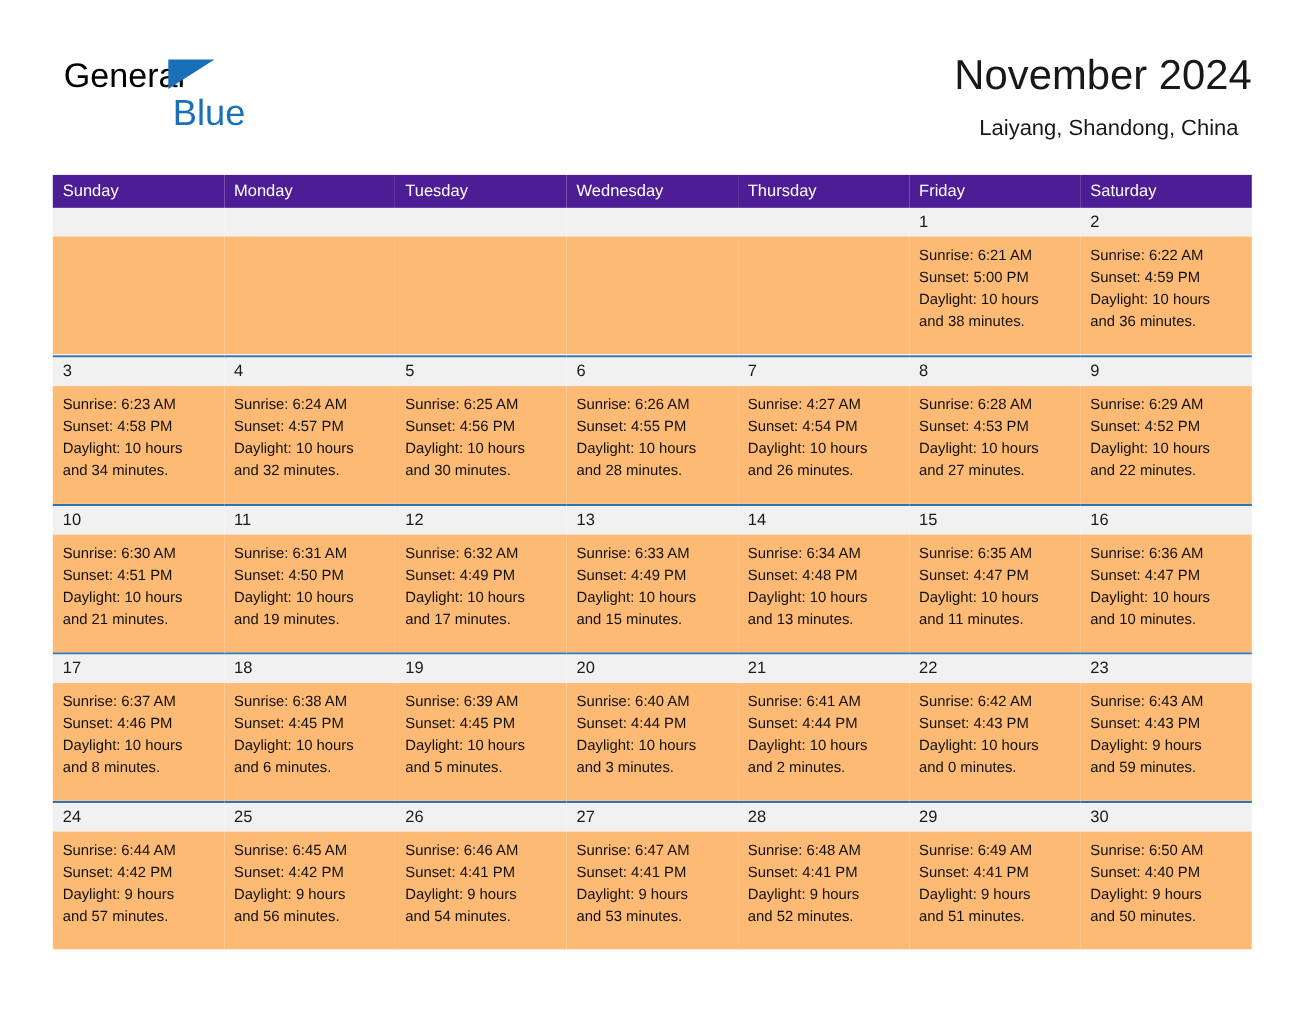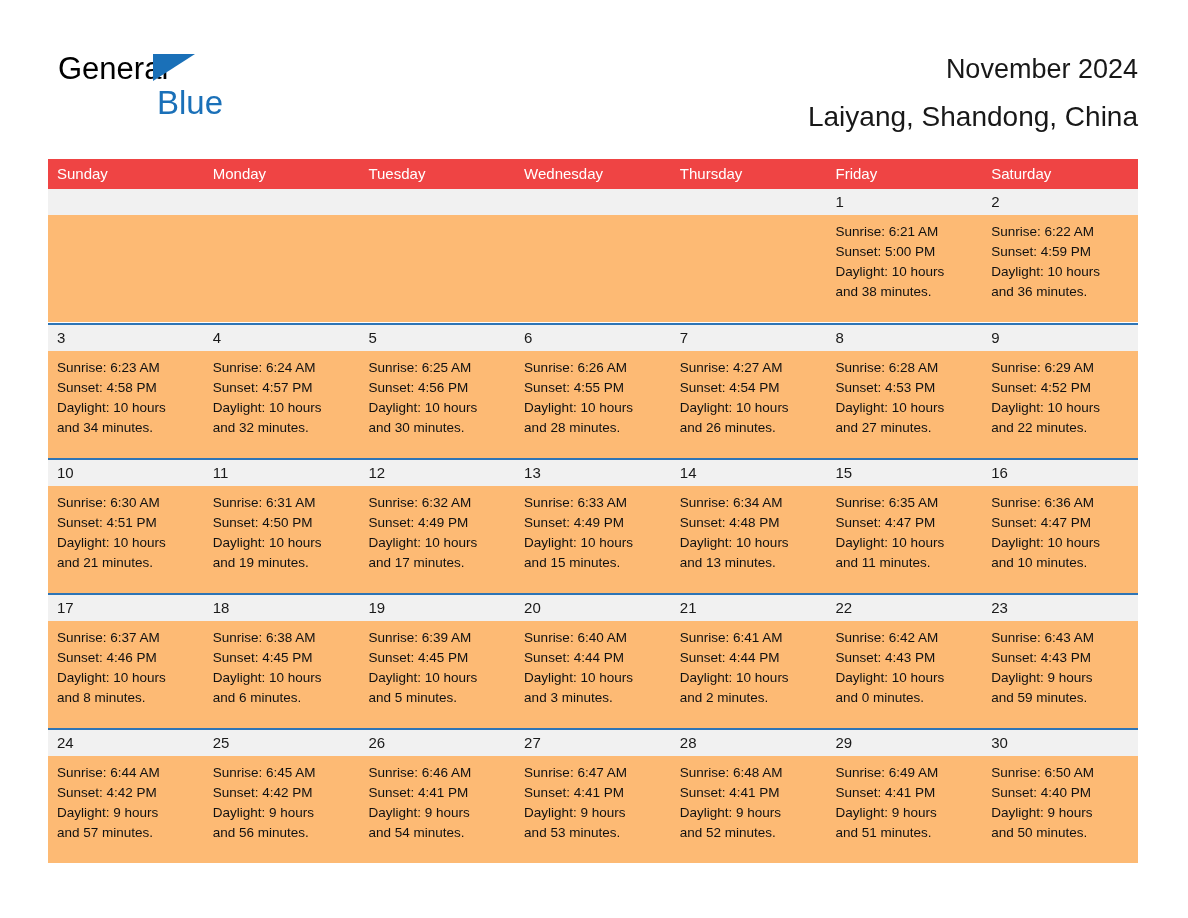--- a/index.html
+++ b/index.html
@@ -70,49 +70,49 @@
     white-space: nowrap;
   }
 
   .title-block {
     position: absolute;
     right: 0px;
     top: 0px;
     text-align: right;
   }
   .month-title {
-    font-size: 27px;
+    font-size: 38px;
     line-height: 50px;
     font-weight: normal;
     color: #181818;
     margin: 0;
     white-space: nowrap;
   }
   .location-title {
-    font-size: 28px;
+    font-size: 20px;
     line-height: 34px;
     font-weight: normal;
     color: #181818;
-    margin: 6px 0 0 0;
+    margin: 6px 12px 0 0;
     white-space: nowrap;
   }
 
   
   .calendar {
     position: absolute;
     left: 48px;
     top: 159px;
     width: 1090px;
     border-collapse: collapse;
     table-layout: fixed;
   }
   .calendar col { width: 155.71px; }
 
   .calendar thead th {
-    background: #ef4444;
+    background: #4c1d95;
     color: #ffffff;
     font-size: 15px;
     font-weight: normal;
     text-align: left;
     padding: 6px 0 7px 9px;
     height: 29px;
     vertical-align: middle;
     border: none;
   }
 

